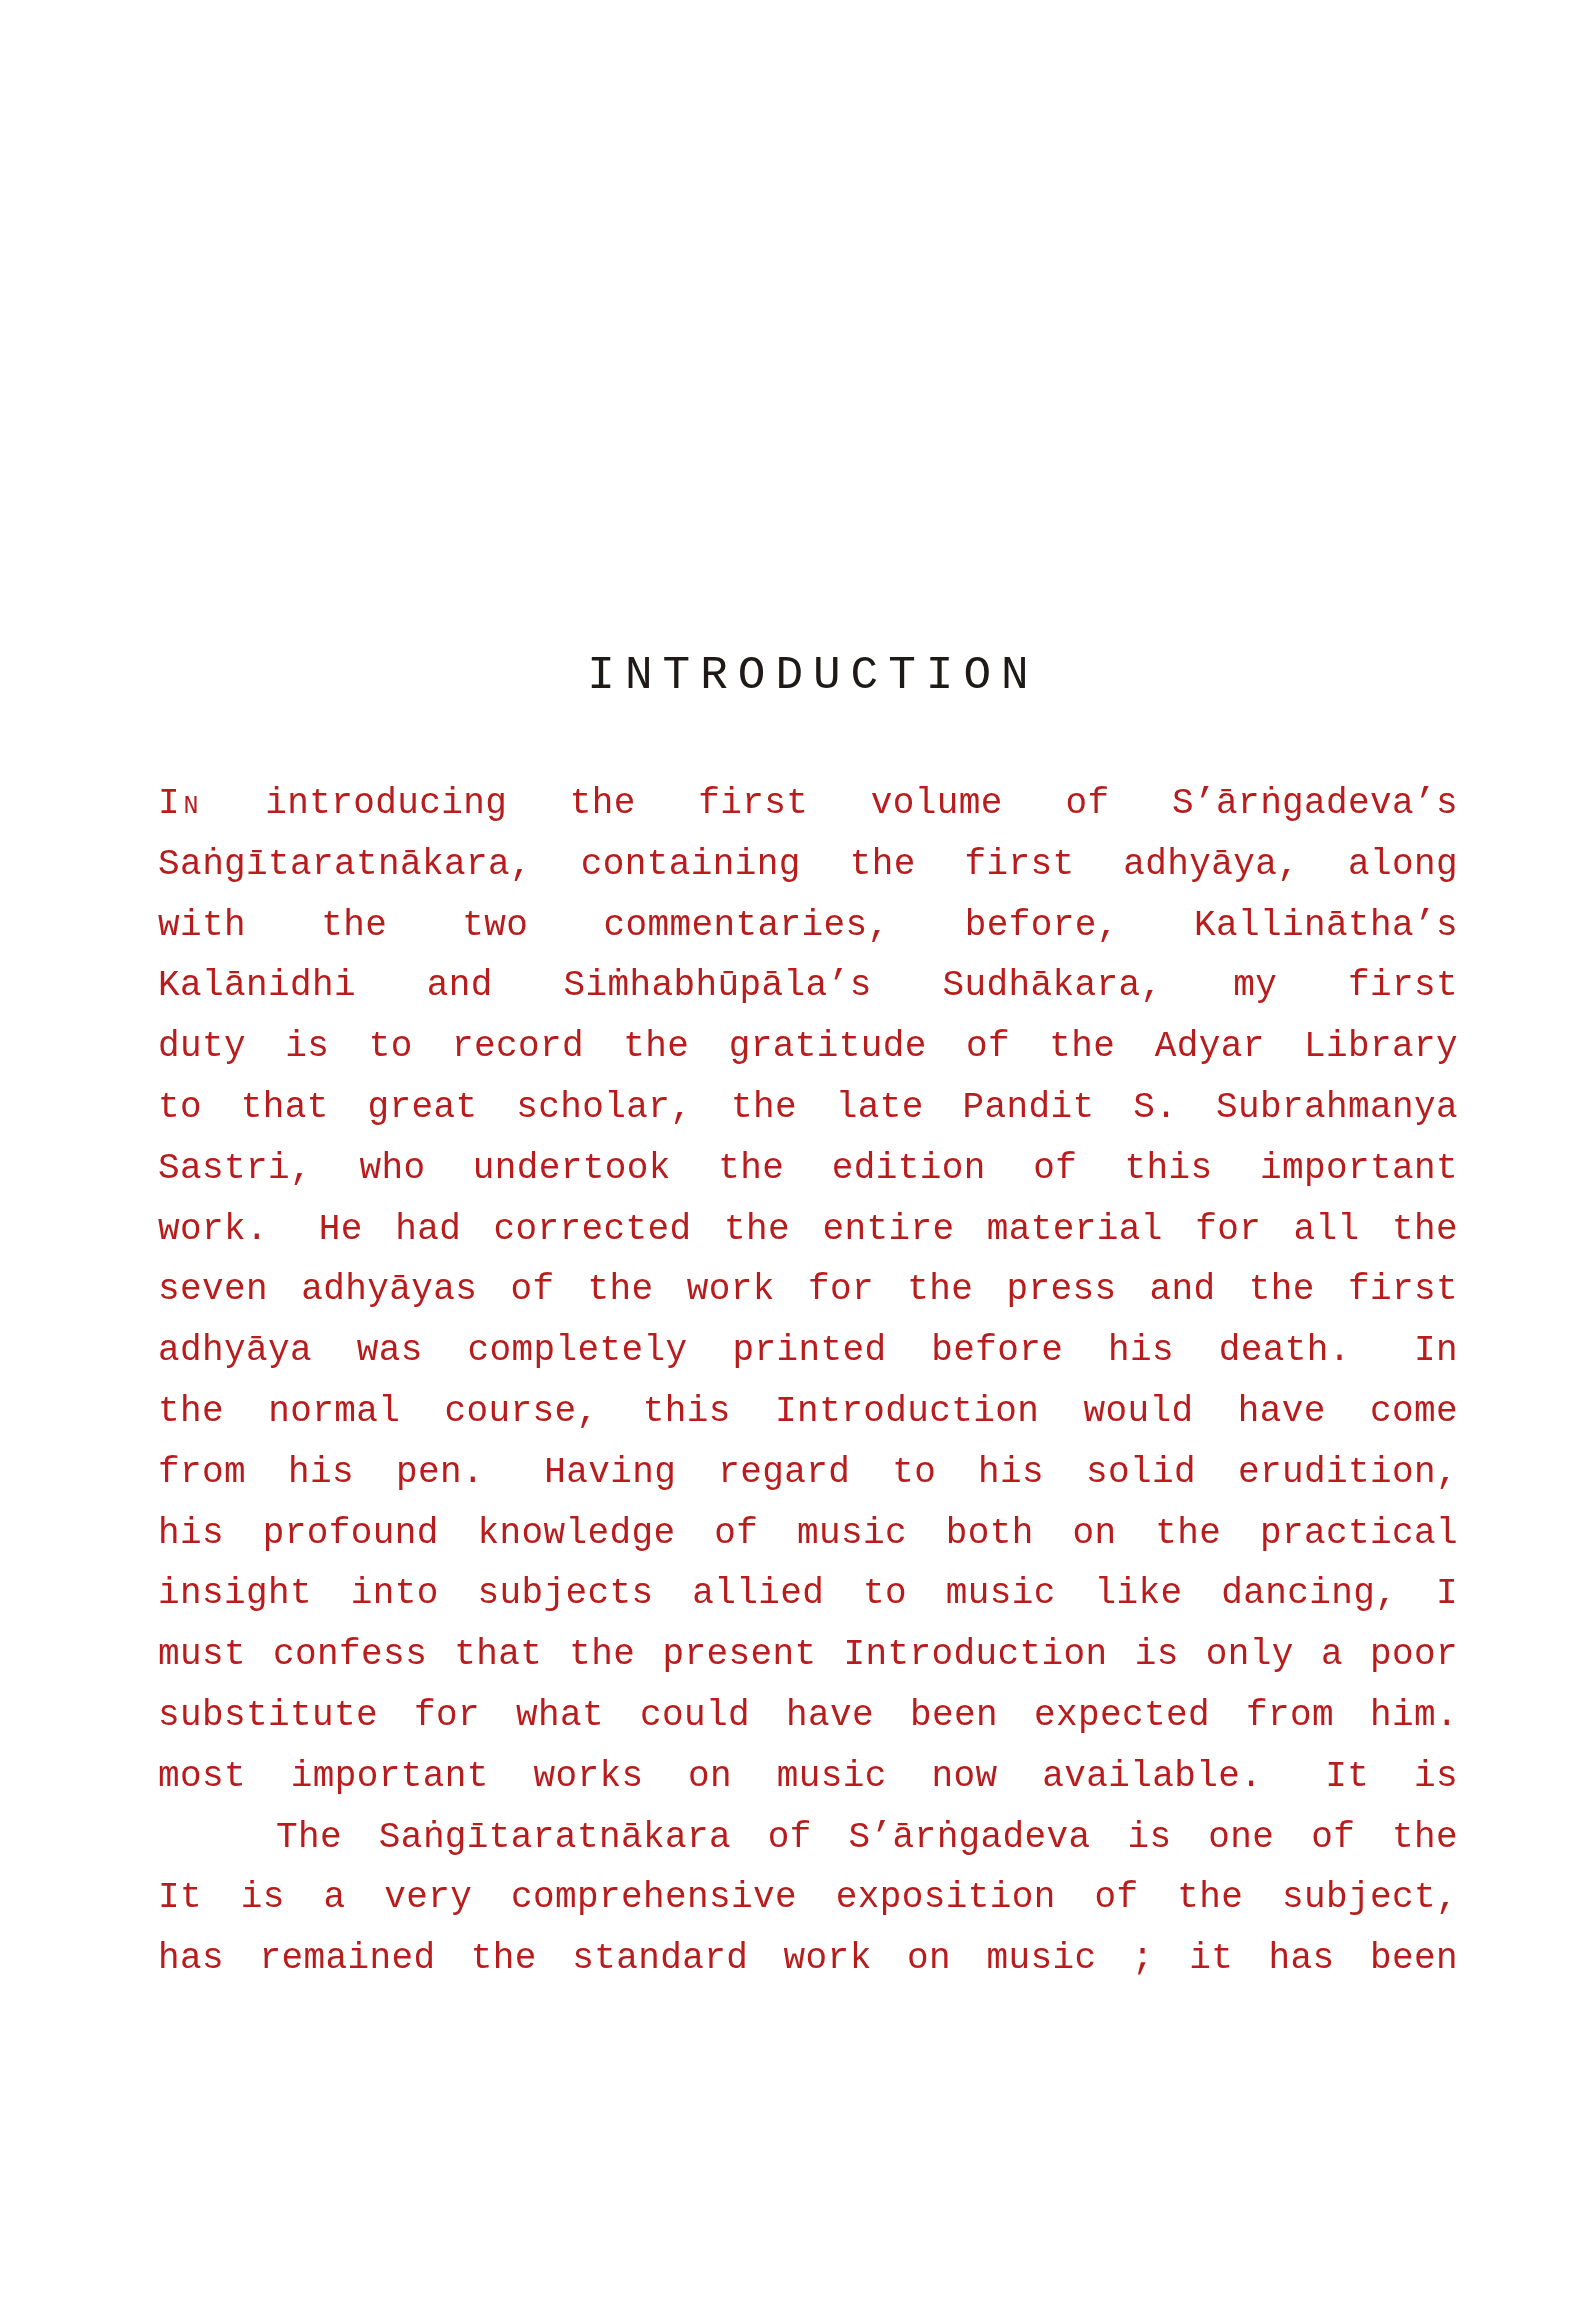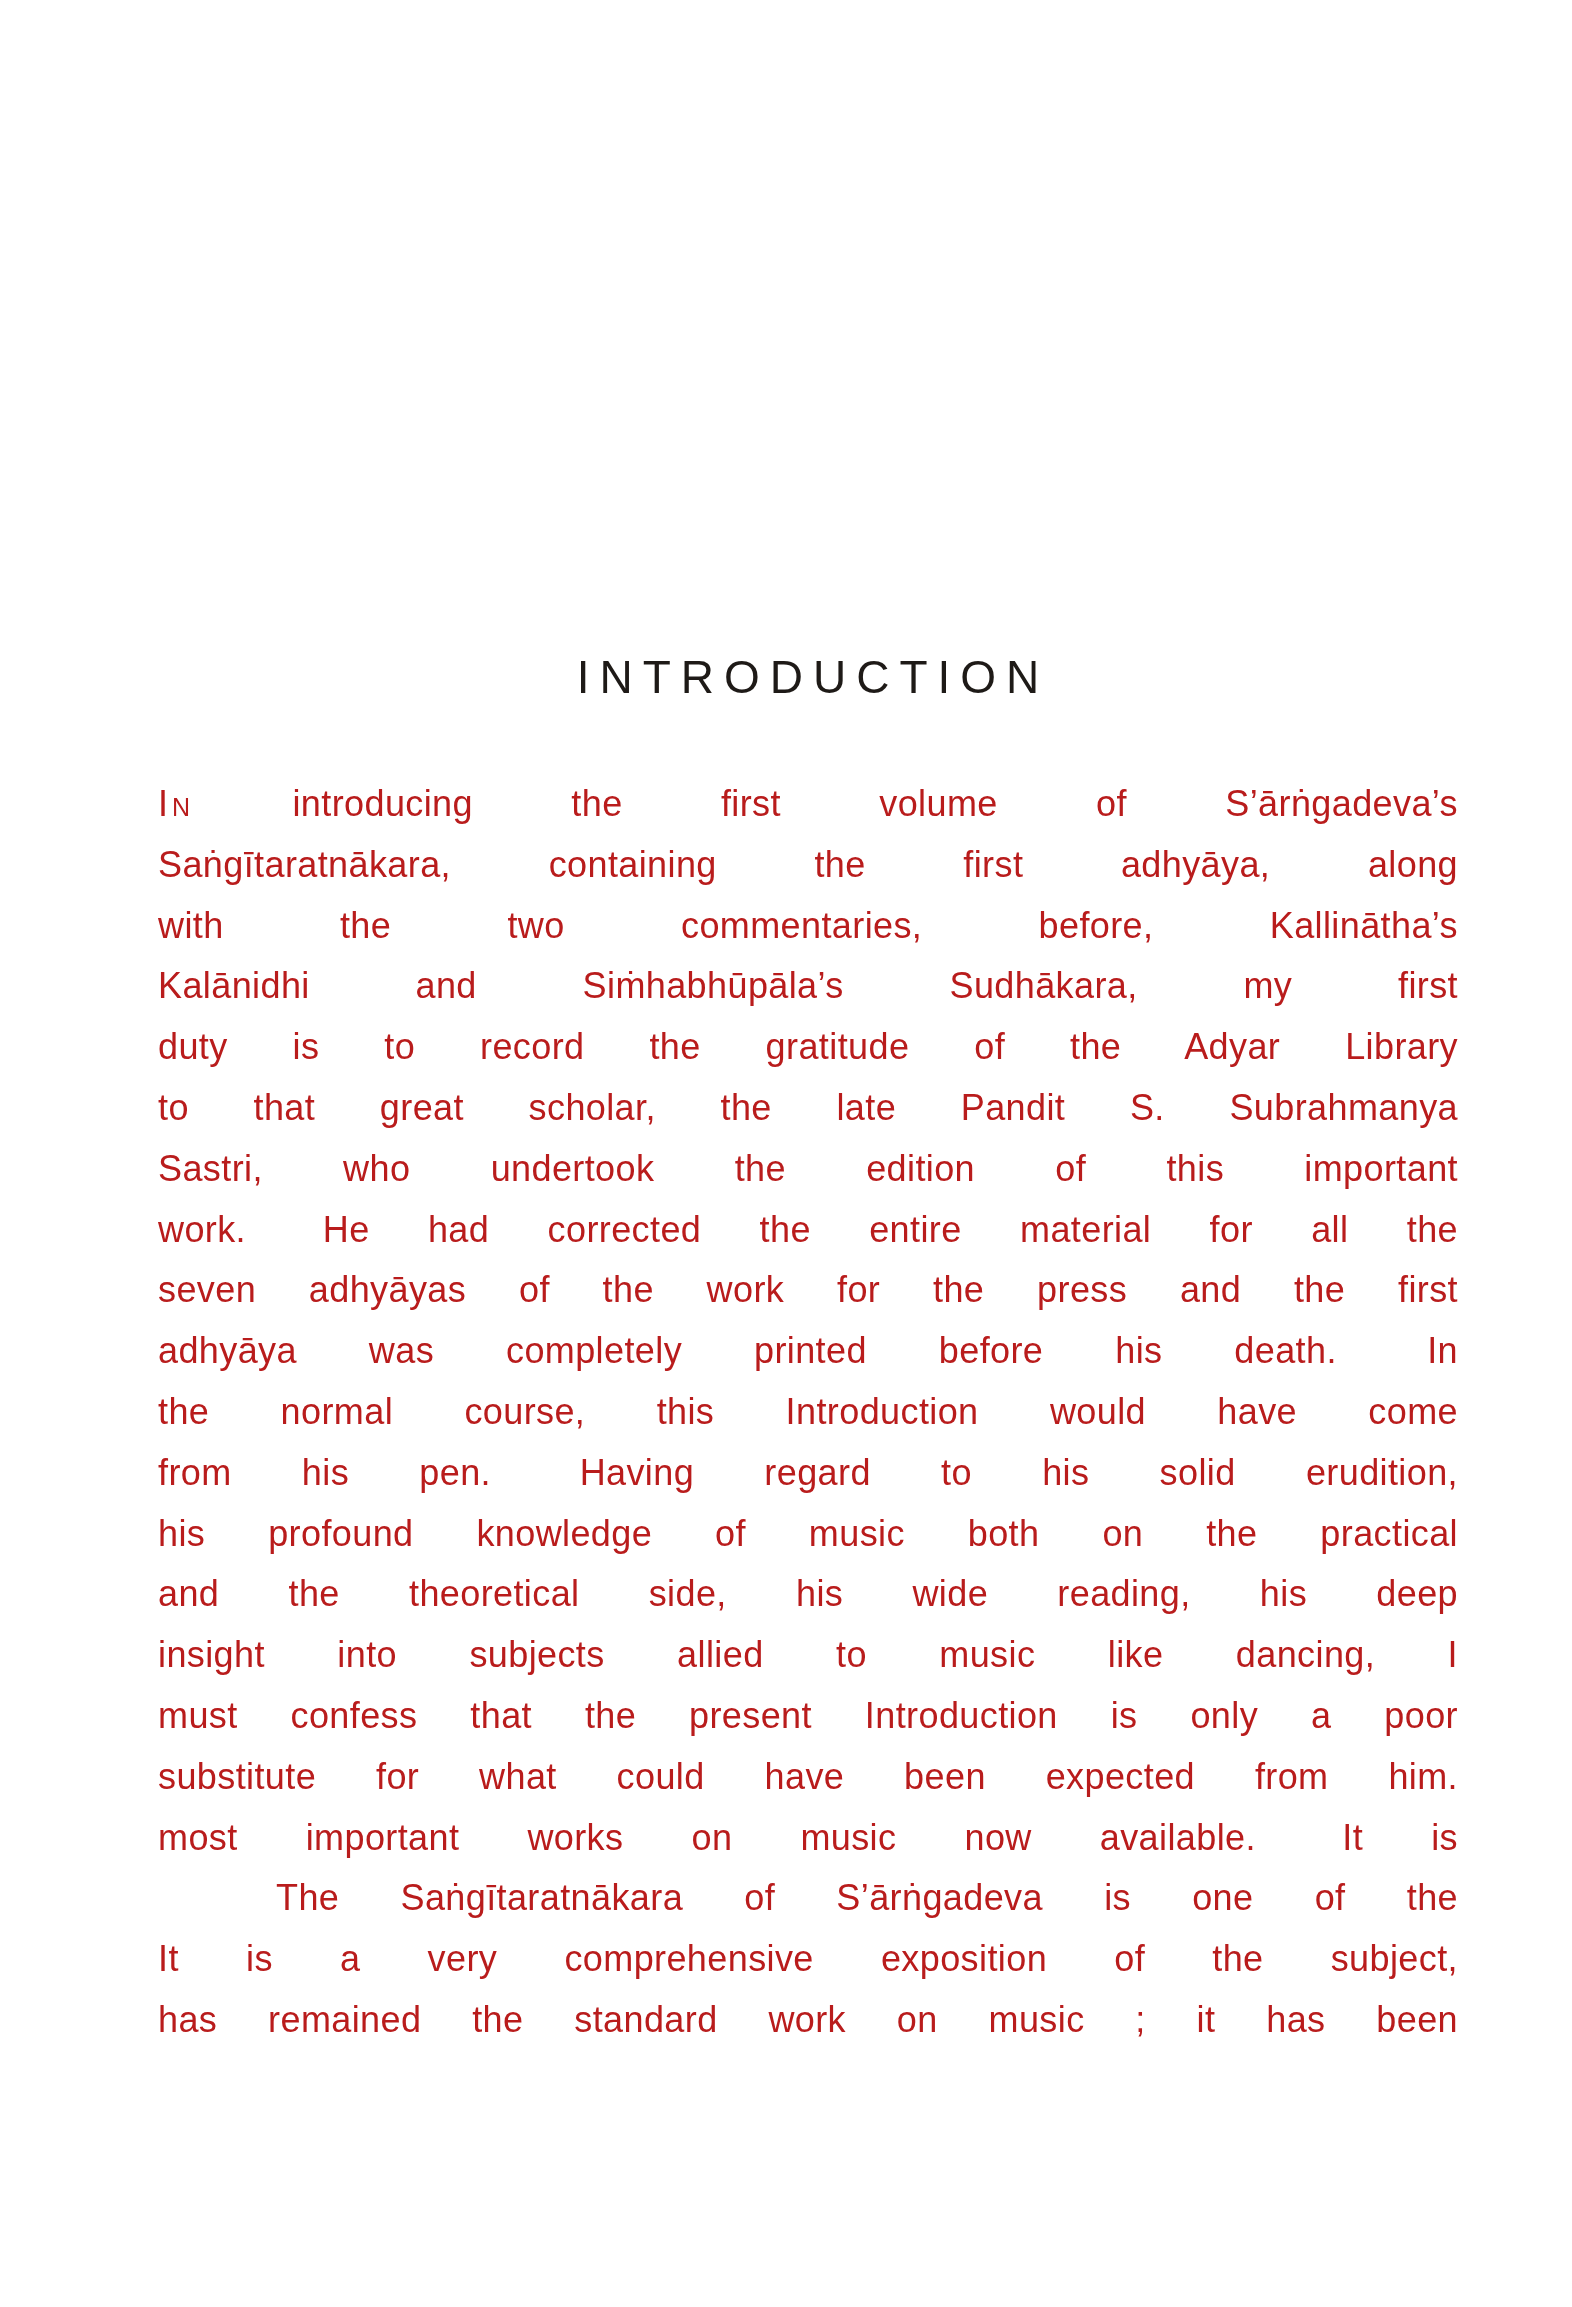--- a/index.html
+++ b/index.html
@@ -8,21 +8,21 @@
     width: 1572px;
     height: 2307px;
     background: #ffffff;
     overflow: hidden;
   }
   .page {
     position: relative;
     width: 1252px;
     height: 2307px;
     background: #ffffff;
-    font-family: Liberation Sans, sans-serif;
+    font-family: Liberation Mono, monospace;
     color: #221e1a;
   }
   .page-title {
     position: absolute;
     top: 650px;
     left: 158px;
     width: 1300px;
     text-align: center;
     font-size: 46px;
     font-weight: normal;
@@ -66,21 +66,20 @@
       <div class="text-line">Kalānidhi and Siṁhabhūpāla’s Sudhākara, my first</div>
       <div class="text-line">duty is to record the gratitude of the Adyar Library</div>
       <div class="text-line">to that great scholar, the late Pandit S. Subrahmanya</div>
       <div class="text-line">Sastri, who undertook the edition of this important</div>
       <div class="text-line">work.  He had corrected the entire material for all the</div>
       <div class="text-line">seven adhyāyas of the work for the press and the first</div>
       <div class="text-line">adhyāya was completely printed before his death.  In</div>
       <div class="text-line">the normal course, this Introduction would have come</div>
       <div class="text-line">from his pen.  Having regard to his solid erudition,</div>
       <div class="text-line">his profound knowledge of music both on the practical</div>
-      <div class="text-line">and the theoretical side, his wide reading, his deep</div>
       <div class="text-line">insight into subjects allied to music like dancing, I</div>
       <div class="text-line">must confess that the present Introduction is only a poor</div>
       <div class="text-line">substitute for what could have been expected from him.</div>
       <div class="text-line">most important works on music now available.  It is</div>
       <div class="text-line indent">The Saṅgītaratnākara of S’ārṅgadeva is one of the</div>
       <div class="text-line">It is a very comprehensive exposition of the subject,</div>
       <div class="text-line">has remained the standard work on music ; it has been</div>
     </div>
 </div>
 

